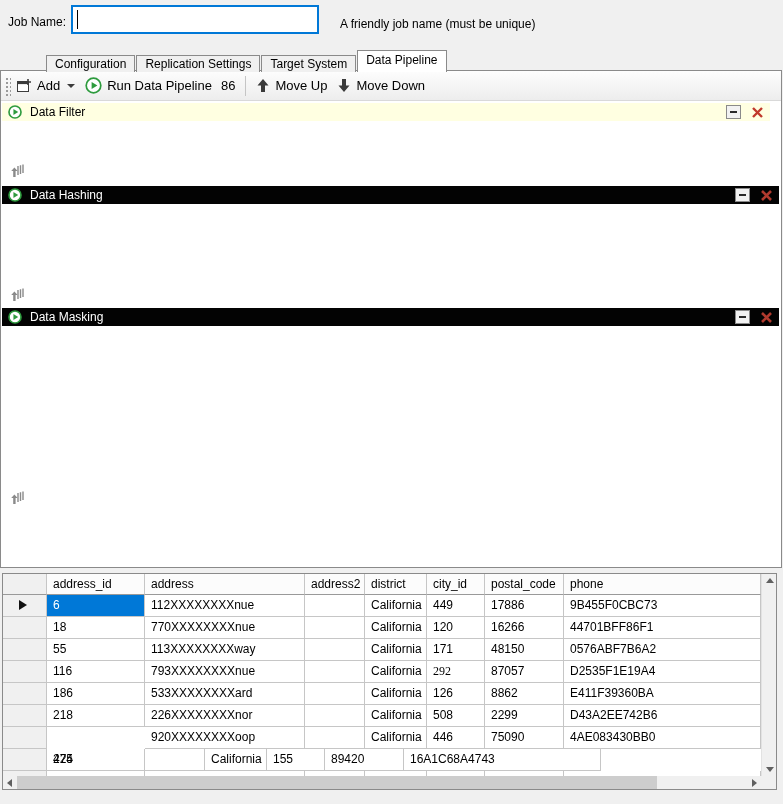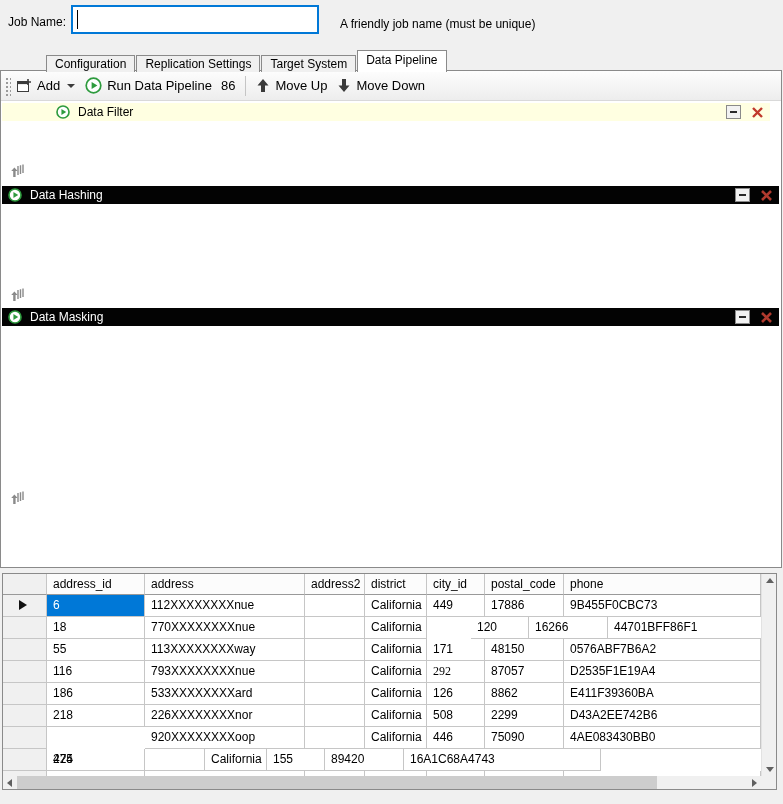--- a/index.html
+++ b/index.html
@@ -188,21 +188,21 @@
     <span>Move Up</span>
   </div>
   <div class="tbtn">
     <svg width="14" height="15" viewBox="0 0 14 15">
       <path d="M7 14 L1.5 7.5 H5 V1 H9 V7.5 H12.5 Z" fill="#3a3a3a"></path>
     </svg>
     <span>Move Down</span>
   </div>
 </div>
 
-<div class="abs panel-header ph-yellow" style="top:103px;padding-left:48px;">
+<div class="abs panel-header ph-yellow" style="top:103px;">
   <span class="play-badge">
     <svg width="14" height="14" viewBox="0 0 17 17">
         <circle cx="8.5" cy="8.5" r="7.3" fill="#fff" stroke="#2e9b3e" stroke-width="2"></circle>
         <path d="M6.6 5 L12.4 8.5 L6.6 12 Z" fill="#2e9b3e"></path>
       </svg>
   </span>
   <span class="panel-title">Data Filter</span>
   <span class="ph-right">
     <span class="collapse-box">
         <i></i>
@@ -379,21 +379,21 @@
         <div class="gcell" style="width: 58px;">449</div>
         <div class="gcell" style="width: 79px;">17886</div>
         <div class="gcell" style="width: 197px;">9B455F0CBC73</div>
       </div>
       <div class="grow">
         <div class="gcell sel-col" style="width: 44px;"></div>
         <div class="gcell" style="width: 98px;">18</div>
         <div class="gcell" style="width: 160px;">770XXXXXXXXnue</div>
         <div class="gcell" style="width: 60px;"></div>
         <div class="gcell" style="width: 62px;">California</div>
-        <div class="gcell" style="width: 58px; margin-left: 44px;">120</div>
+        <div class="gcell" style="width: 58px;">120</div>
         <div class="gcell" style="width: 79px;">16266</div>
         <div class="gcell" style="width: 197px;">44701BFF86F1</div>
       </div>
       <div class="grow">
         <div class="gcell sel-col" style="width: 44px;"></div>
         <div class="gcell" style="width: 98px;">55</div>
         <div class="gcell" style="width: 160px;">113XXXXXXXXway</div>
         <div class="gcell" style="width: 60px;"></div>
         <div class="gcell" style="width: 62px;">California</div>
         <div class="gcell" style="width: 58px;">171</div>

